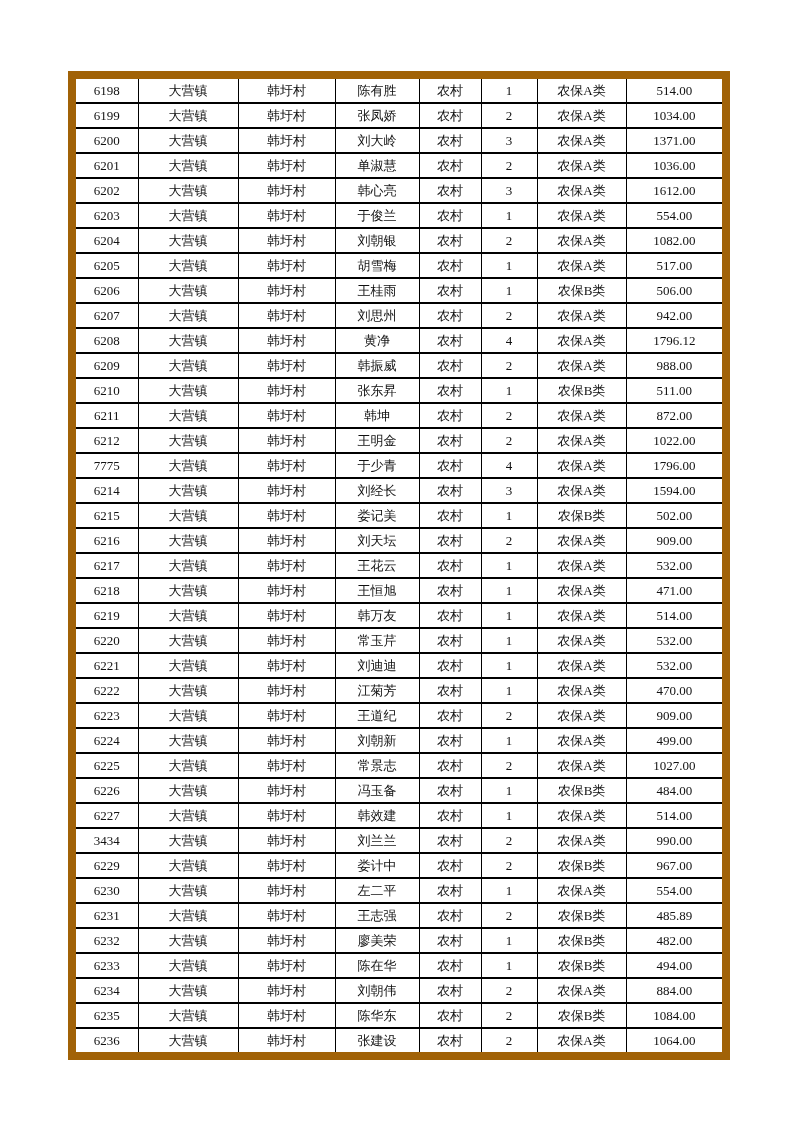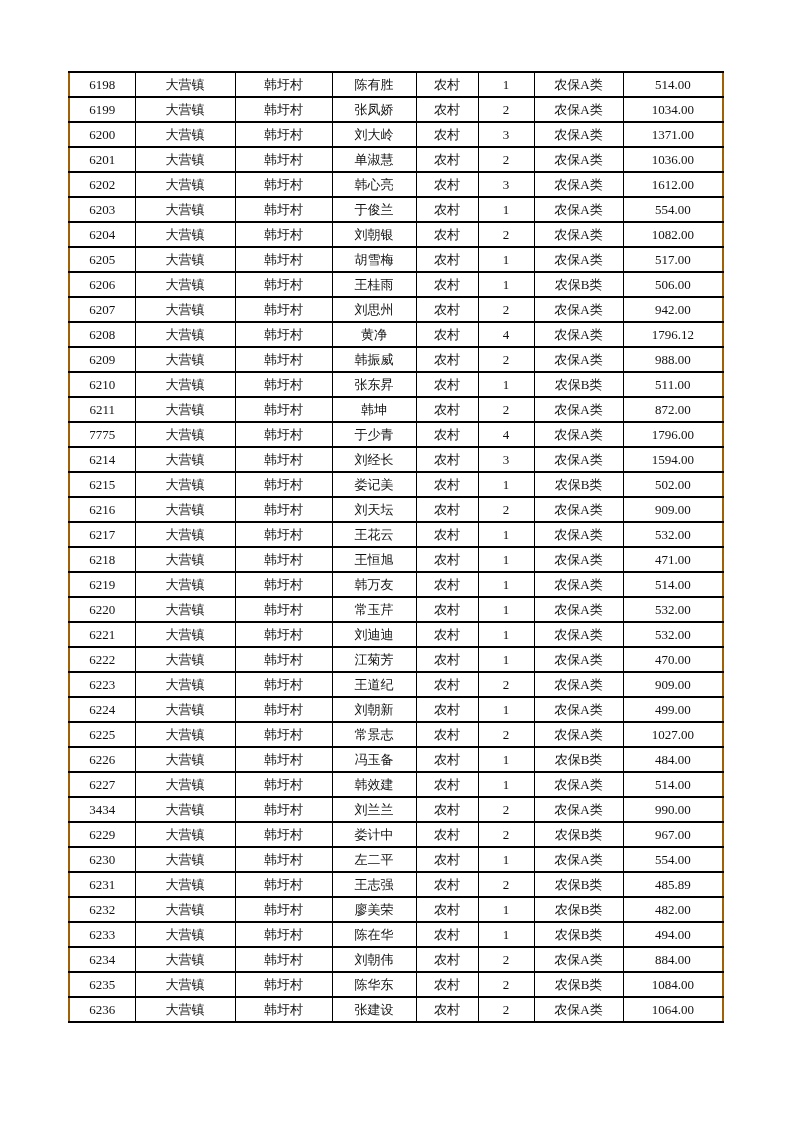--- a/index.html
+++ b/index.html
@@ -23,21 +23,21 @@
   }
   table.sheet-table {
     position: absolute;
     left: 68px;
     top: 71px;
     border-collapse: collapse;
     table-layout: fixed;
     width: 654px;
   }
   table.sheet-table {
-    border: 2px solid #a16207;
+    border: 8px solid #a16207;
   }
   table.sheet-table td {
     border-left: 1px solid #000000;
     border-right: 1px solid #000000;
     border-top: 2px solid #000000;
     border-bottom: 2px solid #000000;
     height: 23px;
     padding: 0 2px;
     text-align: center;
     vertical-align: middle;
@@ -207,20 +207,30 @@
           <td>6211</td>
           <td>大营镇</td>
           <td>韩圩村</td>
           <td>韩坤</td>
           <td>农村</td>
           <td>2</td>
           <td>农保A类</td>
           <td>872.00</td>
         </tr>
         <tr>
+          <td>6212</td>
+          <td>大营镇</td>
+          <td>韩圩村</td>
+          <td>王明金</td>
+          <td>农村</td>
+          <td>2</td>
+          <td>农保A类</td>
+          <td>1022.00</td>
+        </tr>
+        <tr>
           <td>7775</td>
           <td>大营镇</td>
           <td>韩圩村</td>
           <td>于少青</td>
           <td>农村</td>
           <td>4</td>
           <td>农保A类</td>
           <td>1796.00</td>
         </tr>
         <tr>

